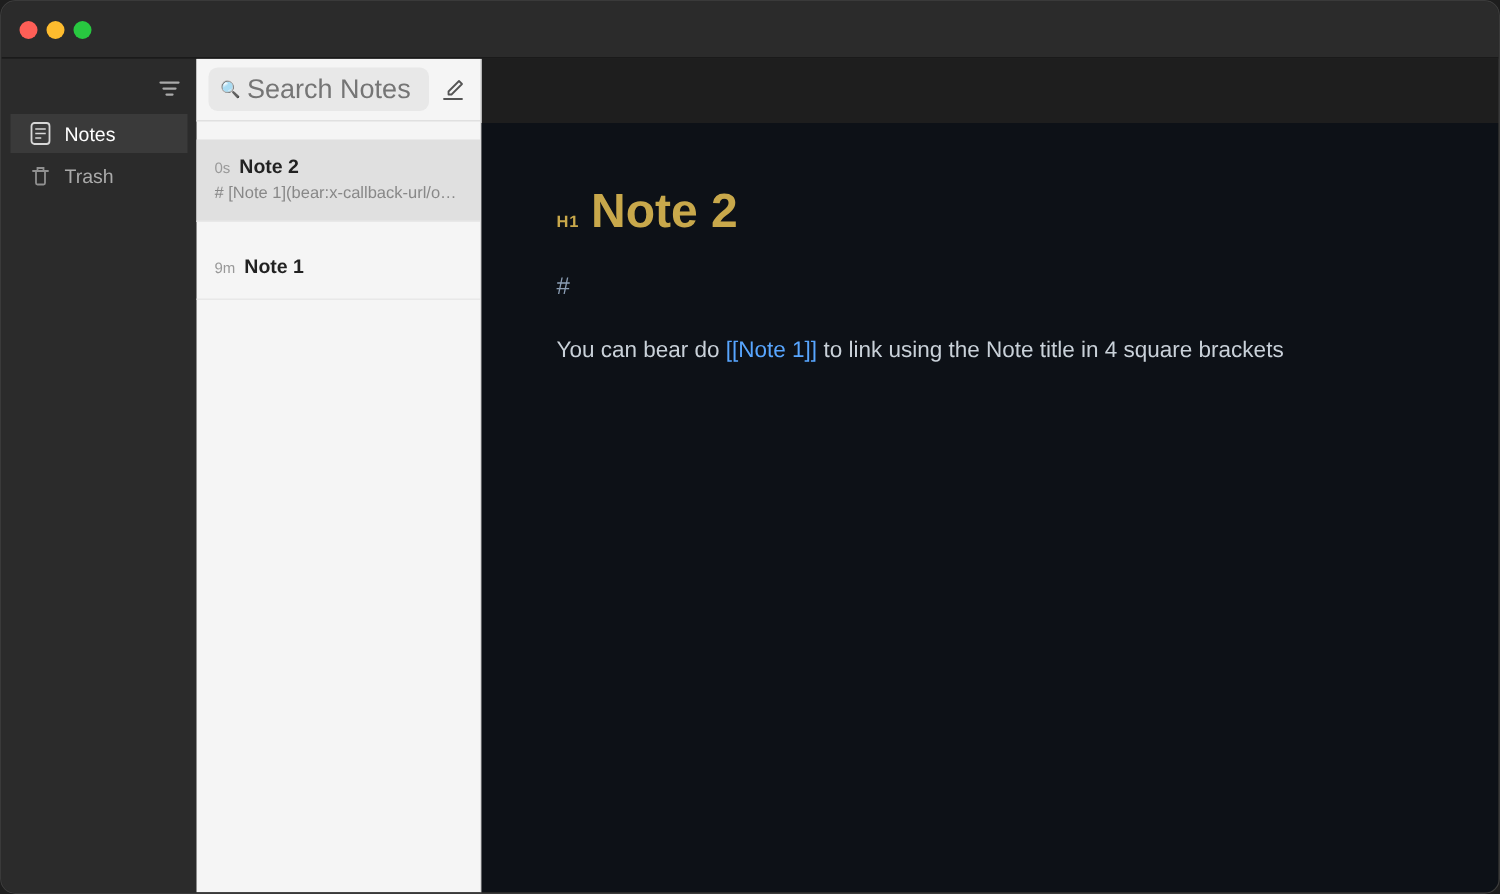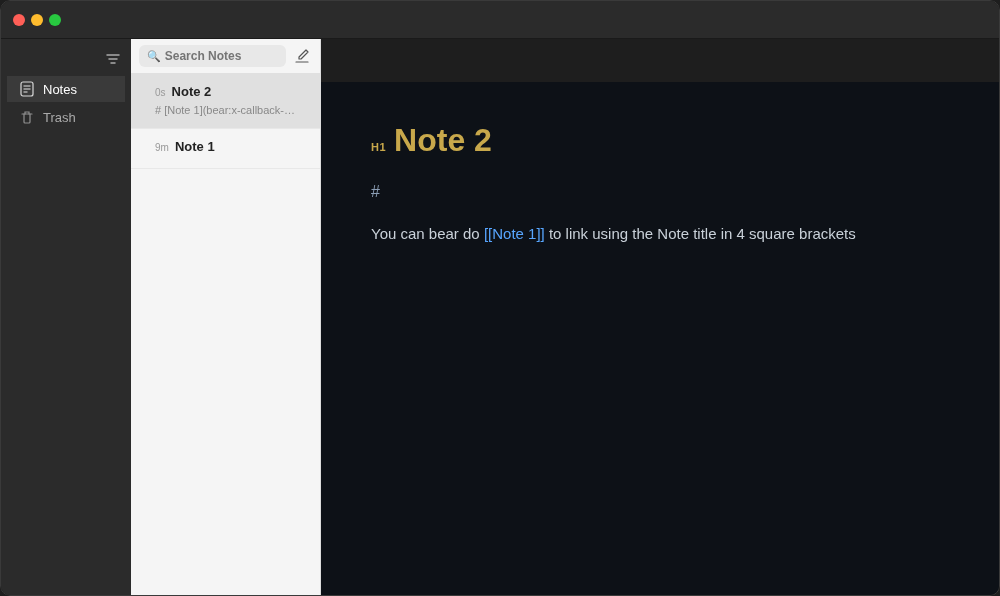--- a/index.html
+++ b/index.html
@@ -128,43 +128,43 @@
 
     .search-icon-inner {
       color: #888;
       font-size: 11px;
     }
 
     .search-input {
       border: none;
       background: transparent;
       outline: none;
-      font-size: 12px;
+      font-size: 18px;
       color: #555;
       width: 100%;
-      font-weight: bold;
     }
 
     .new-note-btn {
       width: 20px;
       height: 20px;
       display: flex;
       align-items: center;
       justify-content: center;
       cursor: pointer;
       color: #555;
       font-size: 16px;
       flex-shrink: 0;
     }
 
     .note-item {
-      padding: 10px 24px;
+      padding: 10px 12px;
       cursor: pointer;
       border-bottom: 1px solid #e8e8e8;
       background: transparent;
+      margin-top: 12px;
     }
 
     .note-item.active {
       background: #e0e0e0;
     }
 
     .note-item-header {
       display: flex;
       align-items: baseline;
       gap: 6px;

